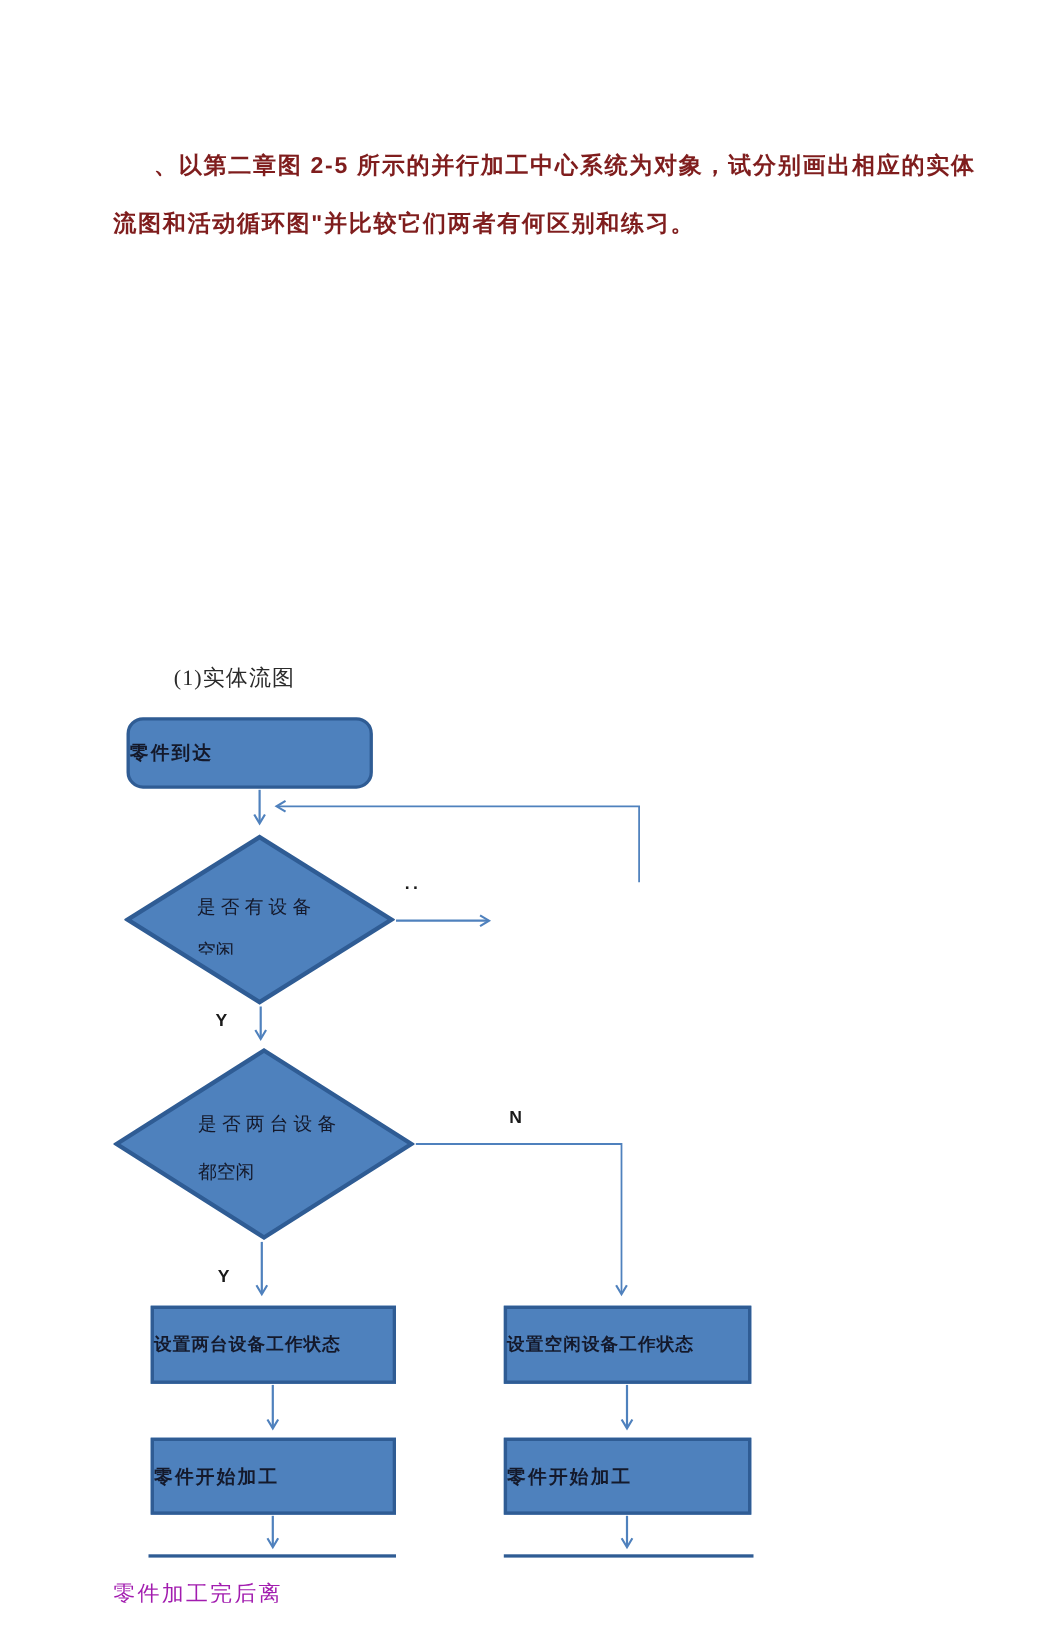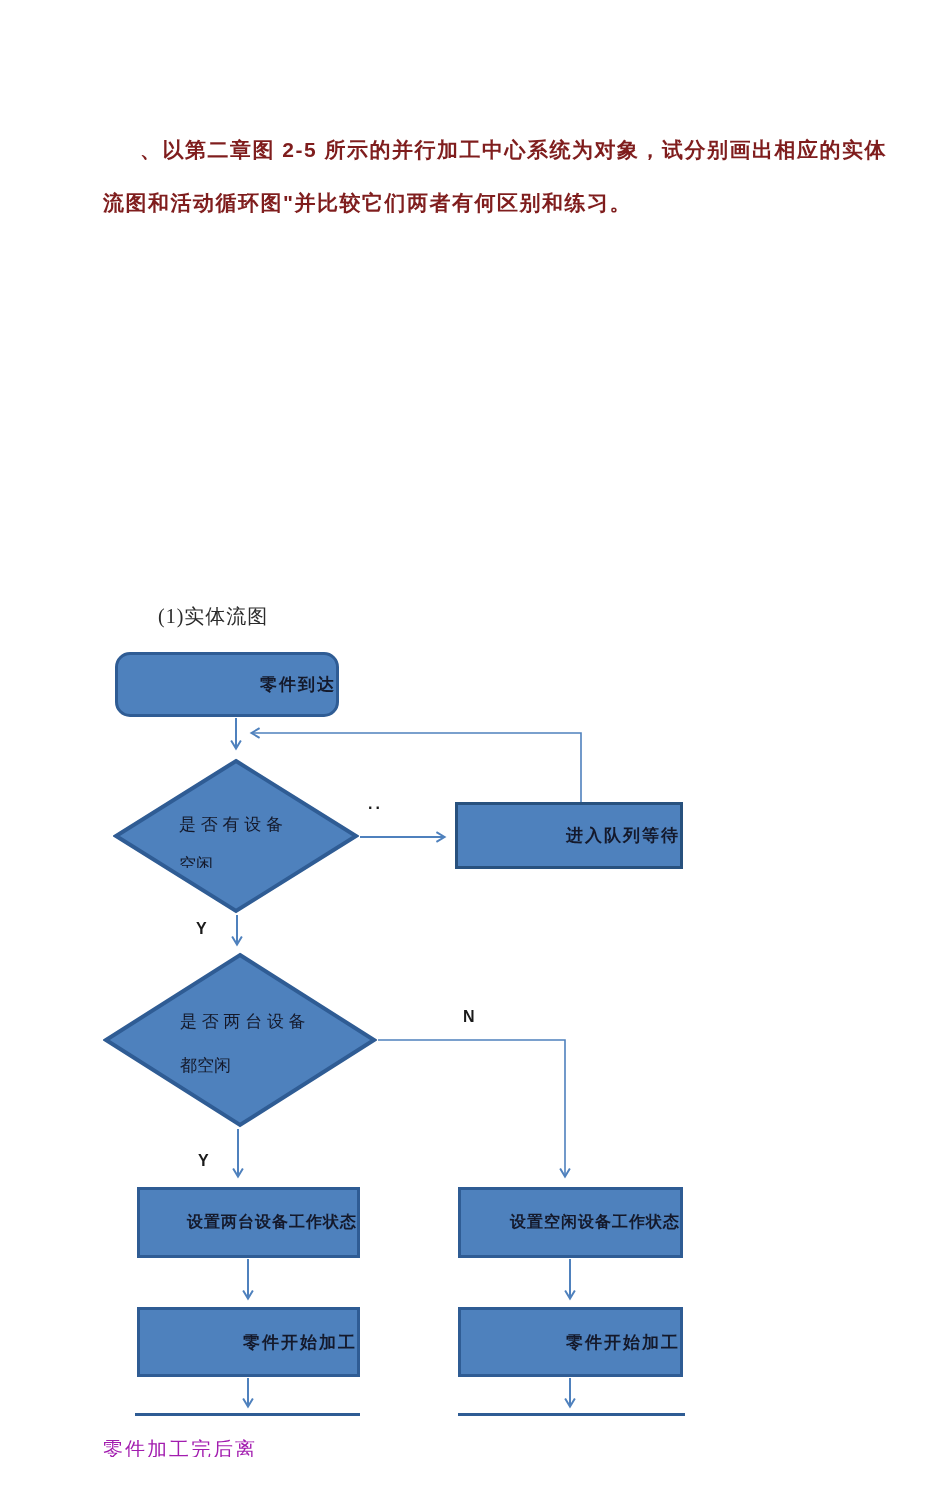--- a/index.html
+++ b/index.html
@@ -32,21 +32,21 @@
   }
   
   .connectors{position:absolute;left:0;top:0;width:950px;height:1491px;pointer-events:none;}
   .conn{fill:none;stroke:var(--connector);stroke-width:2px;}
   .conn-thin{stroke-width:1.6px;}
   .arrowhead{fill:none;stroke:var(--connector);stroke-width:1.8px;}
   
   .node-box{
     position:absolute;background:var(--shape-fill);
     border:3px solid var(--shape-border);
-    display:flex;align-items:center;justify-content:flex-end;
+    display:flex;align-items:center;justify-content:flex-start;
     color:var(--shape-text);font-weight:bold;font-size:17px;
     letter-spacing:2px;white-space:nowrap;
   }
   .start-node{border-radius:15px;border-width:3px;}
   .diamond{position:absolute;}
   .diamond svg{position:absolute;left:0;top:0;}
   .diamond polygon{fill:var(--shape-fill);stroke:var(--shape-border);stroke-width:4px;}
   .d-text{
     position:absolute;color:var(--shape-text);font-weight:normal;font-size:17px;
     white-space:nowrap;line-height:20px;
@@ -93,23 +93,20 @@
   <div class="diamond" style="left:113px;top:758px;width:246px;height:156px;">
     <svg width="246" height="156" viewBox="0 0 246 156">
       <polygon points="123,3 243,78 123,153 3,78"></polygon>
     </svg>
     <div class="d-text" style="left:66px;top:57px;">是 否 有 设 备</div>
     <div class="d-text clip-line" style="left:66px;top:97px;">空闲</div>
   </div>
 
   <div class="flow-label" style="left:368px;top:795px;letter-spacing:3px;">..</div>
 
-  <div class="node-box" style="left:455px;top:802px;width:228px;height:67px;border-color:#28517e;">
-    <span>进入队列等待</span>
-  </div>
 
   <div class="flow-label" style="left:196px;top:920px;">Y</div>
 
   <div class="diamond" style="left:103px;top:952px;width:274px;height:176px;">
     <svg width="274" height="176" viewBox="0 0 274 176">
       <polygon points="137,3 271,88 137,173 3,88"></polygon>
     </svg>
     <div class="d-text" style="left:77px;top:60px;">是 否 两 台 设 备</div>
     <div class="d-text" style="left:77px;top:104px;">都空闲</div>
   </div>

